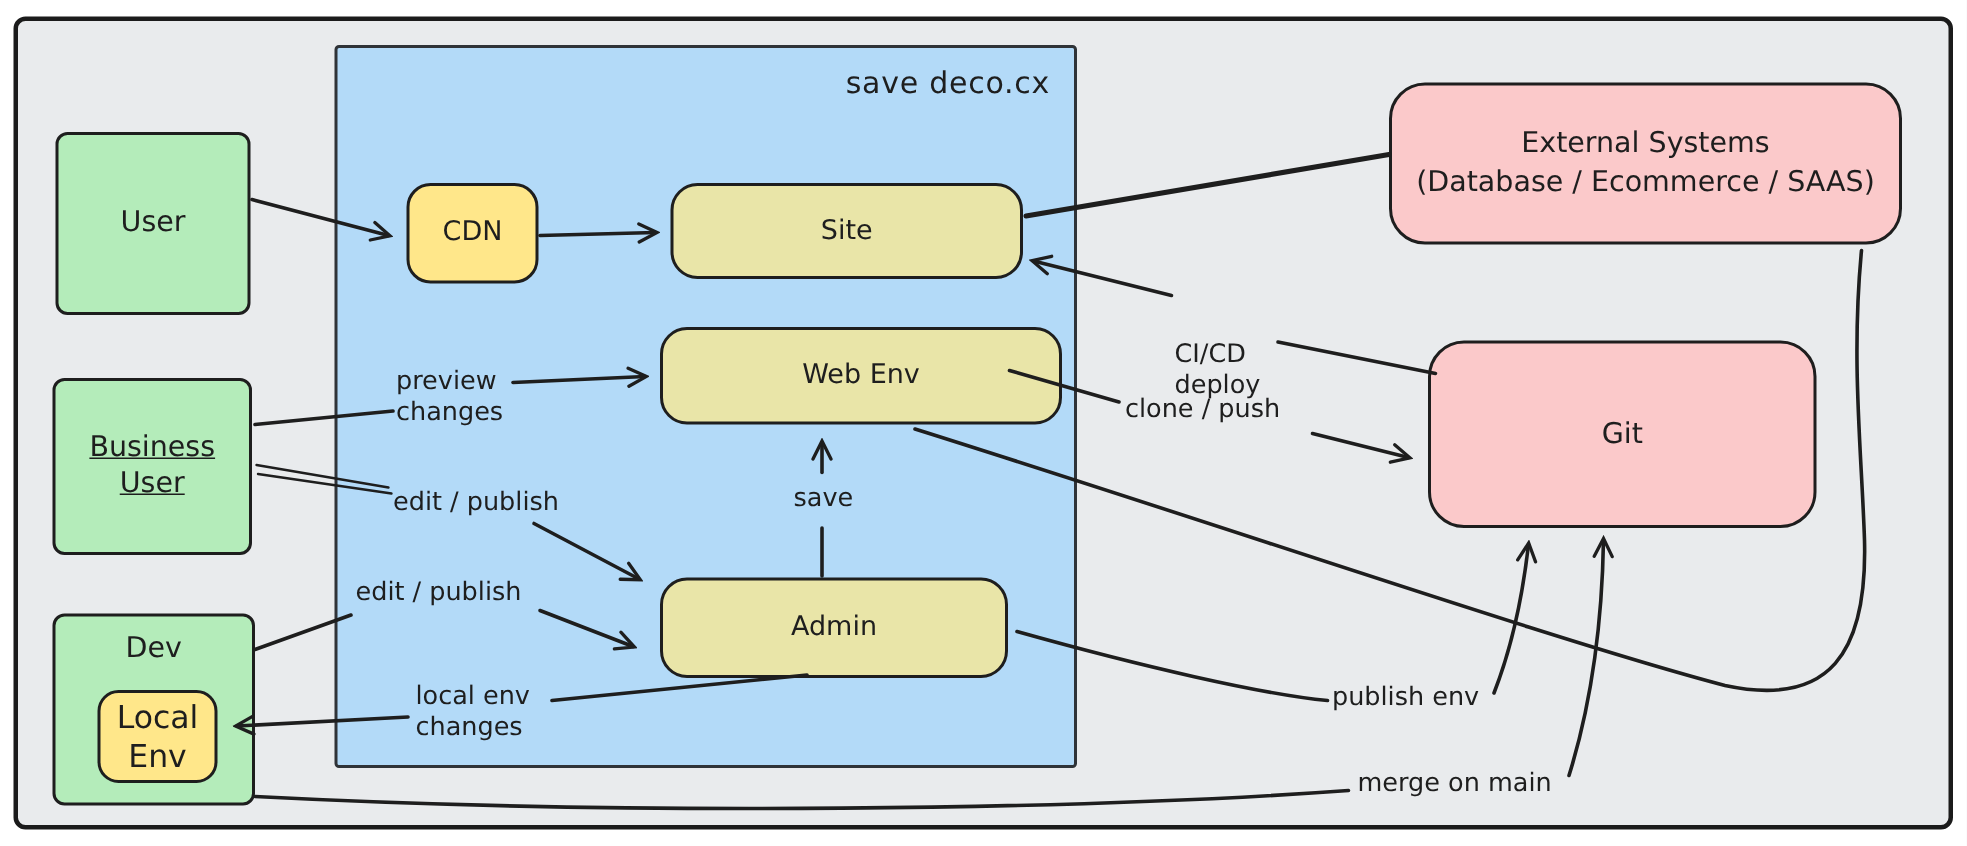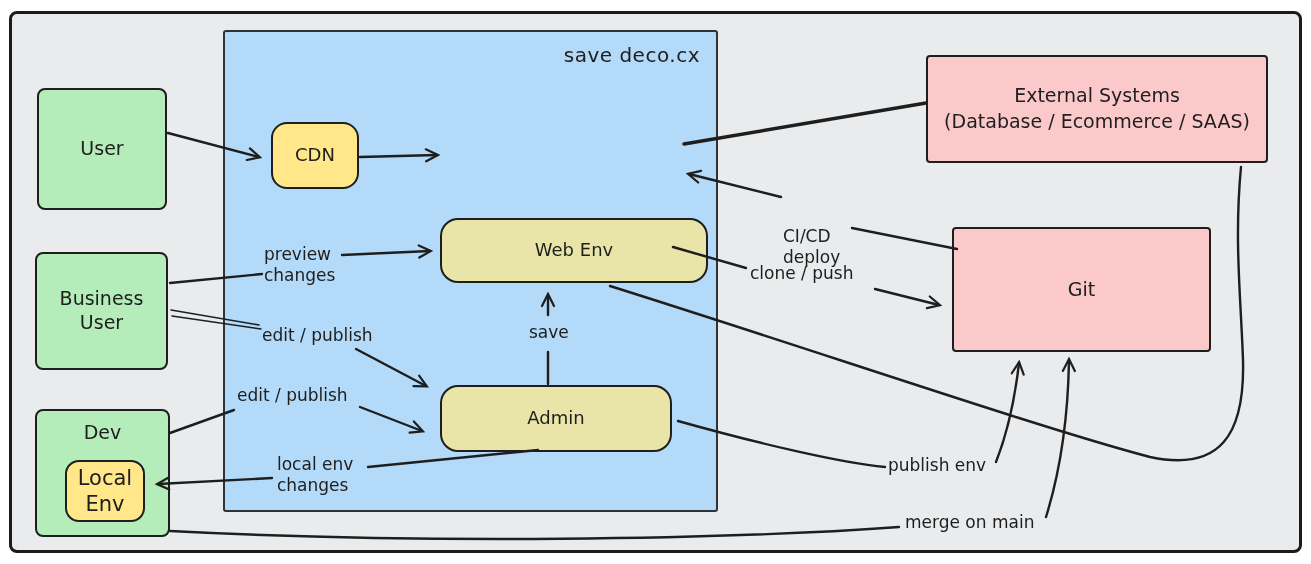--- a/index.html
+++ b/index.html
@@ -9,21 +9,21 @@
           background:#e9ebed;border:3px solid #1b1b1b;border-radius:8px;}
   .blue-container{position:absolute;left:223px;top:30px;width:491px;height:478px;
           background:#b3daf8;border:2.5px solid #2f3338;border-radius:3px;}
   .blue-title{position:absolute;top:11px;right:16px;font-size:20px;letter-spacing:.5px;}
   .node{position:absolute;display:flex;align-items:center;justify-content:center;
         border:2.8px solid #1e1e1e;text-align:center;line-height:1.25;box-sizing:border-box;}
   .node .lbl{white-space:pre-line;}
   .green{background:#b4ecba;border-radius:8px;font-size:19px;}
   .khaki{background:#e9e5a8;border-radius:18px;font-size:18px;}
   .byellow{background:#ffe78a;border-radius:16px;font-size:18px;}
-  .pink{background:#fbc9ca;border-radius:4px;font-size:19px;line-height:1.35;}
+  .pink{background:#fbc9ca;border-radius:24px;font-size:19px;line-height:1.35;}
   .dev-label{position:absolute;top:10px;left:0;right:0;font-size:19px;}
   svg.wires{position:absolute;left:0;top:0;width:1311px;height:564px;pointer-events:none;}
   .ln{fill:none;stroke:#1e1e1e;stroke-width:2.4;stroke-linecap:round;}
   .ln.thick{stroke-width:3.4;}
   .elabel{position:absolute;font-size:17px;line-height:21px;white-space:pre-line;
           color:#1e1e1e;}
 </style>
 </head>
 <body>
 
@@ -31,37 +31,40 @@
   <div class="canvas"></div>
 
   <div class="blue-container">
     <div class="blue-title">save deco.cx</div>
   </div>
 
   <div class="node green" style="left:37px;top:88px;width:130px;height:122px;">
     <span class="lbl">User</span>
   </div>
 
-  <div class="node green" style="left:35px;top:252px;width:133px;height:118px;">
+  <div class="node green" style="left:35px;top:252px;width:133px;height:118px;text-decoration:underline;">
     <span class="lbl">Business
 User</span>
   </div>
 
   <div class="node green" style="left:35px;top:409px;width:135px;height:128px;">
     <span class="dev-label">Dev</span>
   </div>
   <div class="node byellow" style="left:65px;top:460px;width:80px;height:62px;border-radius:14px;font-size:21px;">
     <span class="lbl">Local
 Env</span>
   </div>
 
   <div class="node byellow" style="left:271px;top:122px;width:88px;height:67px;">
     <span class="lbl">CDN</span>
   </div>
 
+  <div class="node khaki" style="left:447px;top:122px;width:235px;height:64px;">
+    <span class="lbl">Site</span>
+  </div>
 
   <div class="node khaki" style="left:440px;top:218px;width:268px;height:65px;align-items:center;">
     <span class="lbl">Web Env</span>
   </div>
 
   <div class="node khaki" style="left:440px;top:385px;width:232px;height:67px;">
     <span class="lbl">Admin</span>
   </div>
 
   <div class="node pink" style="left:926px;top:55px;width:342px;height:108px;">

